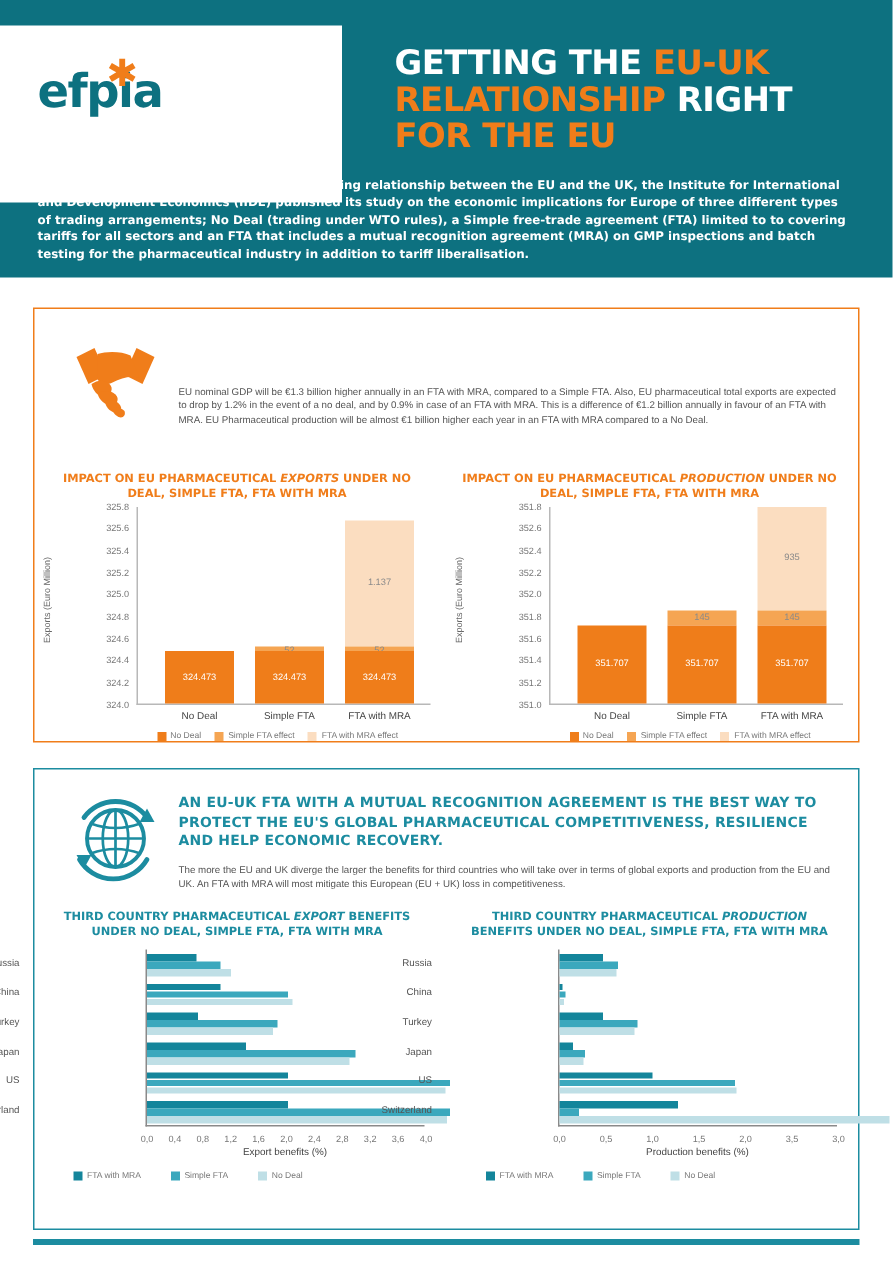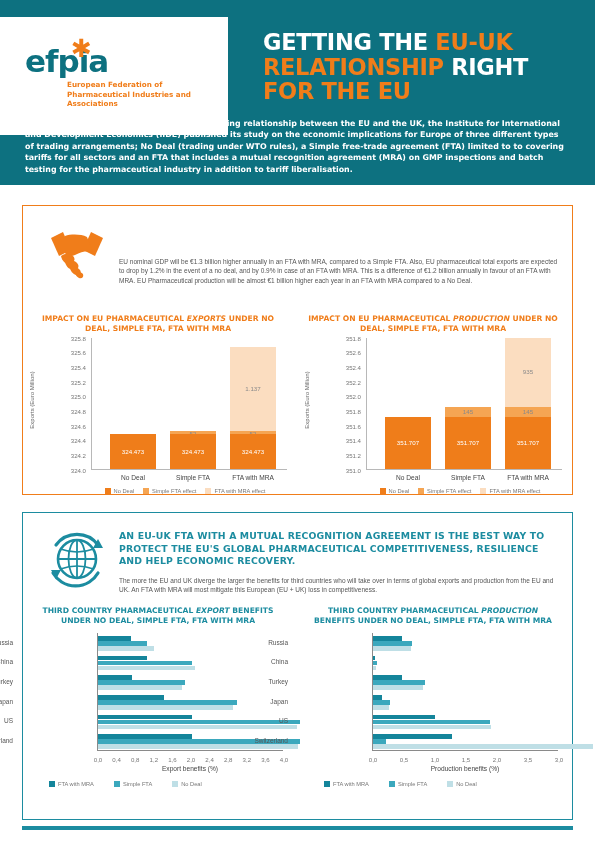--- a/index.html
+++ b/index.html
@@ -167,21 +167,20 @@
 </head>
 <body>
 
 <div class="header">
   <div class="logo-box">
     <div class="logo-wrap">
       <div class="logo-efpia">
         <span>efpia</span>
         <span class="logo-star">✱</span>
       </div>
-      <div class="logo-sub">European Federation of Pharmaceutical Industries and Associations</div>
     </div>
   </div>
   <div class="head-title">
     <span>GETTING THE </span><span class="o">EU-UK</span><br>
     <span class="o">RELATIONSHIP </span><span>RIGHT</span><br>
     <span class="o">FOR THE EU</span>
   </div>
   <div class="head-intro">As attention turns to defining the future trading relationship between the EU and the UK, the Institute for International and Development Economics (IIDE) published its study on the economic implications for Europe of three different types of trading arrangements; No Deal (trading under WTO rules), a Simple free-trade agreement (FTA) limited to to covering tariffs for all sectors and an FTA that includes a mutual recognition agreement (MRA) on GMP inspections and batch testing for the pharmaceutical industry in addition to tariff liberalisation.</div>
 </div>
 

